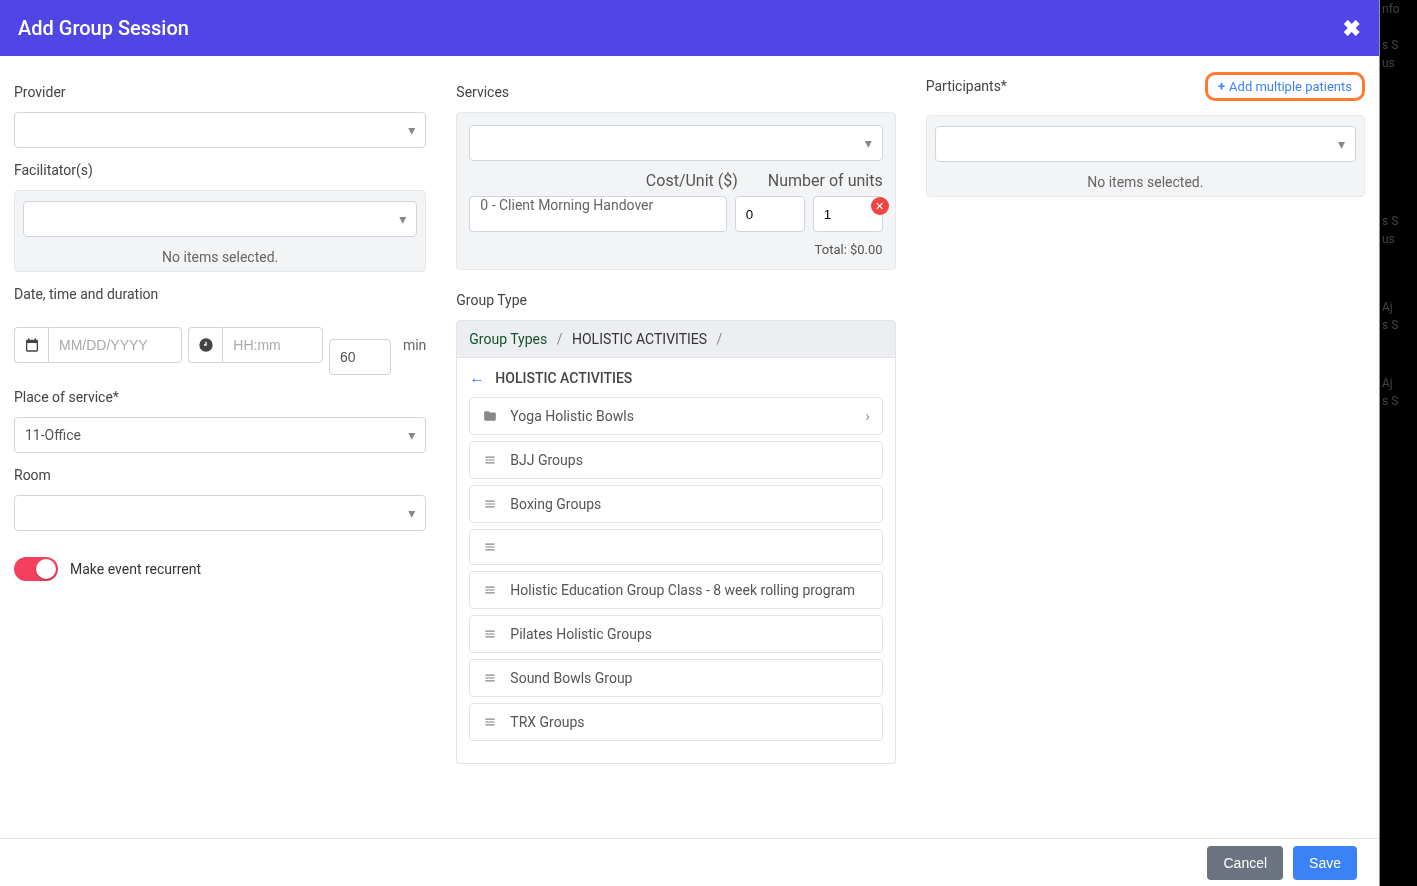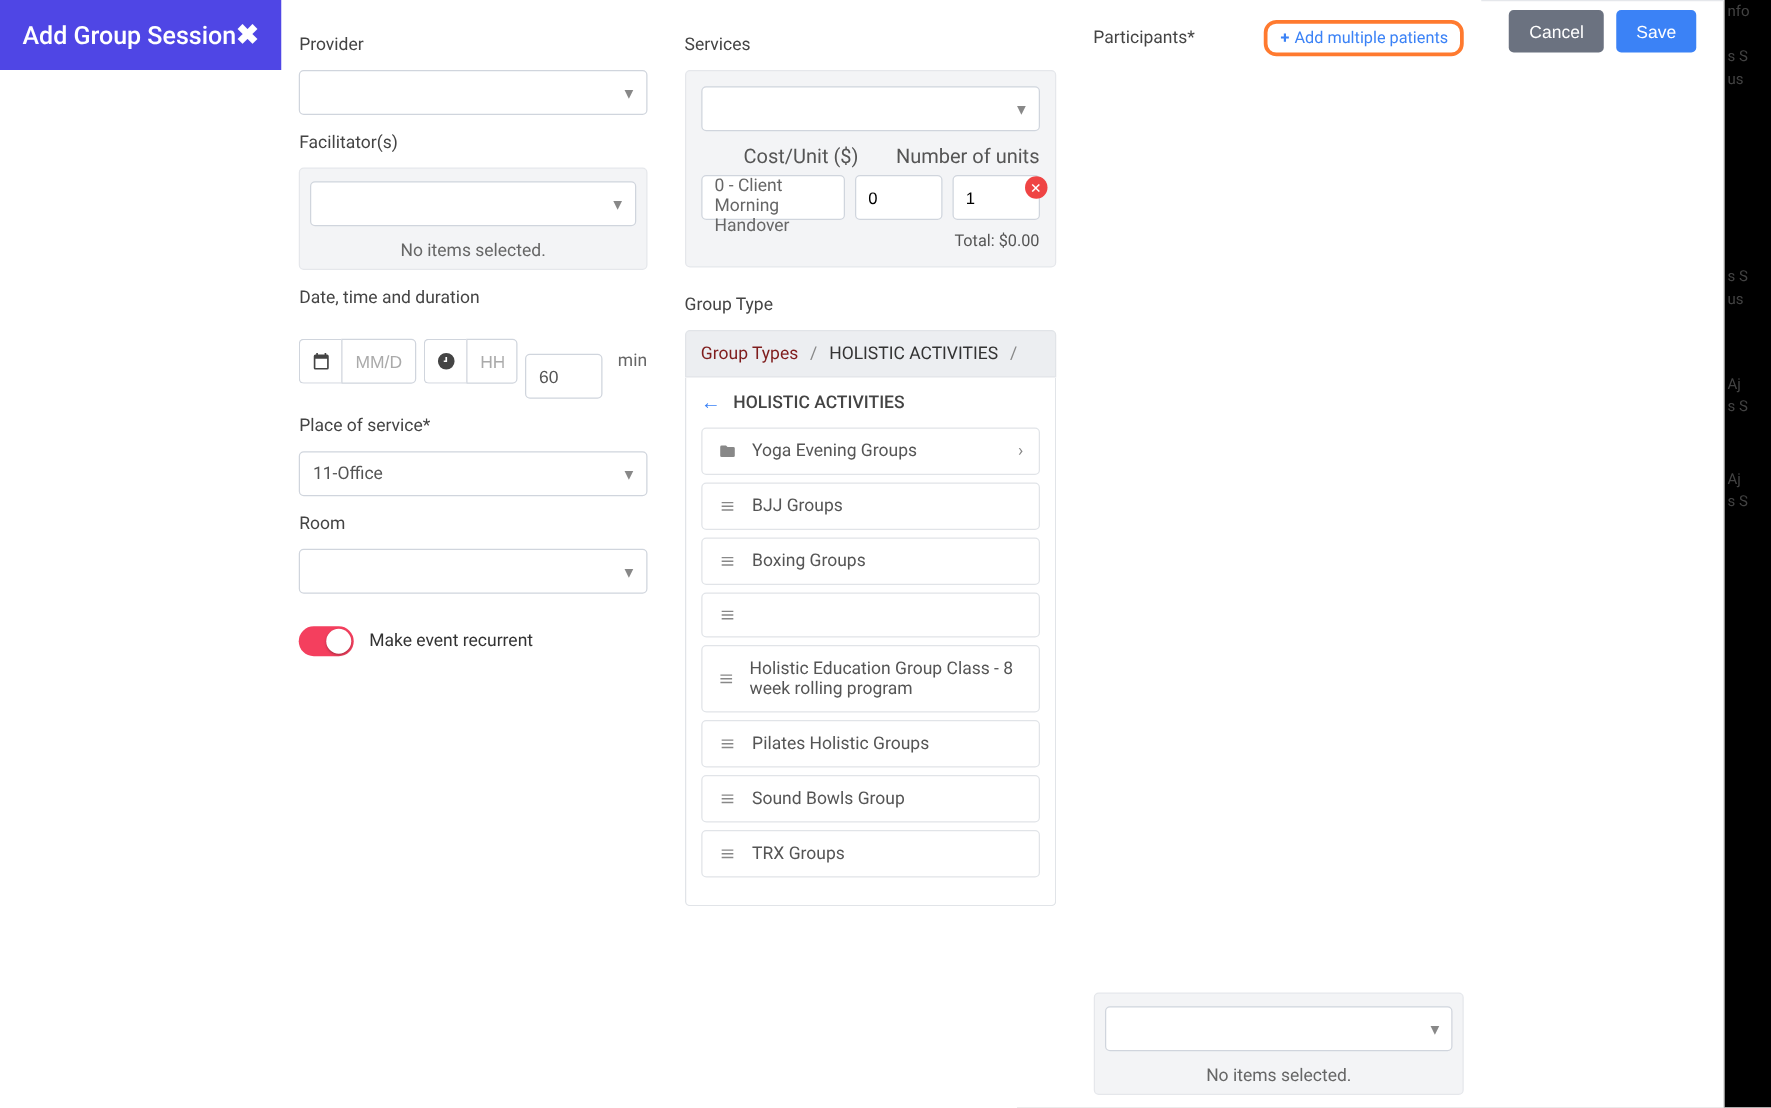--- a/index.html
+++ b/index.html
@@ -23,21 +23,21 @@
 .bg-hint div { padding:2px 2px; white-space:nowrap; }
 
 .modal-backdrop {
   position: absolute; inset:0; background: rgba(0,0,0,0.35);
 }
 
 .modal {
   position: absolute;
   top: 0; left: 0; right: 38px; bottom: 0;
   background: #fff;
-  display: flex; flex-direction: row;
+  display: flex; flex-direction: column;
 }
 
 .modal-header {
   background: #4f46e5;
   color: #fff;
   height: 56px;
   display: flex; align-items: center; justify-content: space-between;
   padding: 0 18px;
 }
 .modal-header h2 { font-size: 20px; font-weight: 500; }
@@ -47,21 +47,21 @@
   flex: 1;
   display: flex;
   gap: 30px;
   padding: 22px 14px 10px 14px;
   overflow: auto;
 }
 
 .col { flex: 1; display:flex; flex-direction:column; gap:8px; min-width:0;}
 .col-left { flex-basis: 30%; }
 .col-mid { flex-basis: 32%; }
-.col-right { flex-basis: 32%; justify-content: space-between; }
+.col-right { flex-basis: 32%; }
 
 .label { font-size: 14px; color: #444; margin-bottom: 4px; margin-top:6px;}
 
 .select, .input {
   width: 100%;
   height: 36px;
   border: 1px solid #d0d5dd;
   border-radius: 4px;
   background: #fff;
   padding: 0 10px;
@@ -119,21 +119,21 @@
   display:flex; align-items:center; justify-content:center; font-size:11px; cursor:pointer;
   right:6px; top:84px;
 }
 .svc-total { text-align:right; font-size:13px; color:#555; margin-top:10px;}
 
 
 .gt-crumbs {
   background:#eceef1; border:1px solid #e1e4e8; border-radius:4px 4px 0 0;
   padding:10px 12px; font-size:14px;
 }
-.gt-crumbs a { color:#7f1d1d; text-decoration:none;}
+.gt-crumbs a { color:#14532d; text-decoration:none;}
 .gt-crumbs .sep { color:#888; padding:0 6px;}
 .gt-body { border:1px solid #e1e4e8; border-top:none; border-radius:0 0 4px 4px; padding:10px 12px 16px 12px;}
 .gt-title-row { display:flex; align-items:center; gap:10px; color:#444; font-weight:500; margin-bottom:10px;}
 .gt-back { color:#3b82f6; cursor:pointer; font-size:16px;}
 .gt-item {
   display:flex; align-items:center; gap:12px;
   border:1px solid #e1e4e8; border-radius:4px; padding:10px 12px; margin-bottom:6px;
   color:#555; cursor:pointer; position:relative;
 }
 .gt-item .i { color:#888; width:16px; display:inline-flex; justify-content:center;}
@@ -287,21 +287,21 @@
             <span class="gt-back">←</span>
             <span>HOLISTIC ACTIVITIES</span>
           </div>
           <div id="gt-list">
               <div class="gt-item">
                 <span class="i">
                   <svg width="14" height="14" viewBox="0 0 24 24" fill="currentColor">
                     <path d="M10 4H4a2 2 0 00-2 2v12a2 2 0 002 2h16a2 2 0 002-2V8a2 2 0 00-2-2h-8z"></path>
                   </svg>
                 </span>
-                <span>Yoga Evening Groups</span>
+                <span>Yoga Holistic Bowls</span>
                 <span class="chev">›</span>
               </div>
               <div class="gt-item">
                 <span class="i">
                   <svg width="14" height="14" viewBox="0 0 24 24" fill="currentColor">
                     <path d="M4 6h16v2H4zM4 11h16v2H4zM4 16h16v2H4z"></path>
                   </svg>
                 </span>
                 <span>BJJ Groups</span>
               </div>

